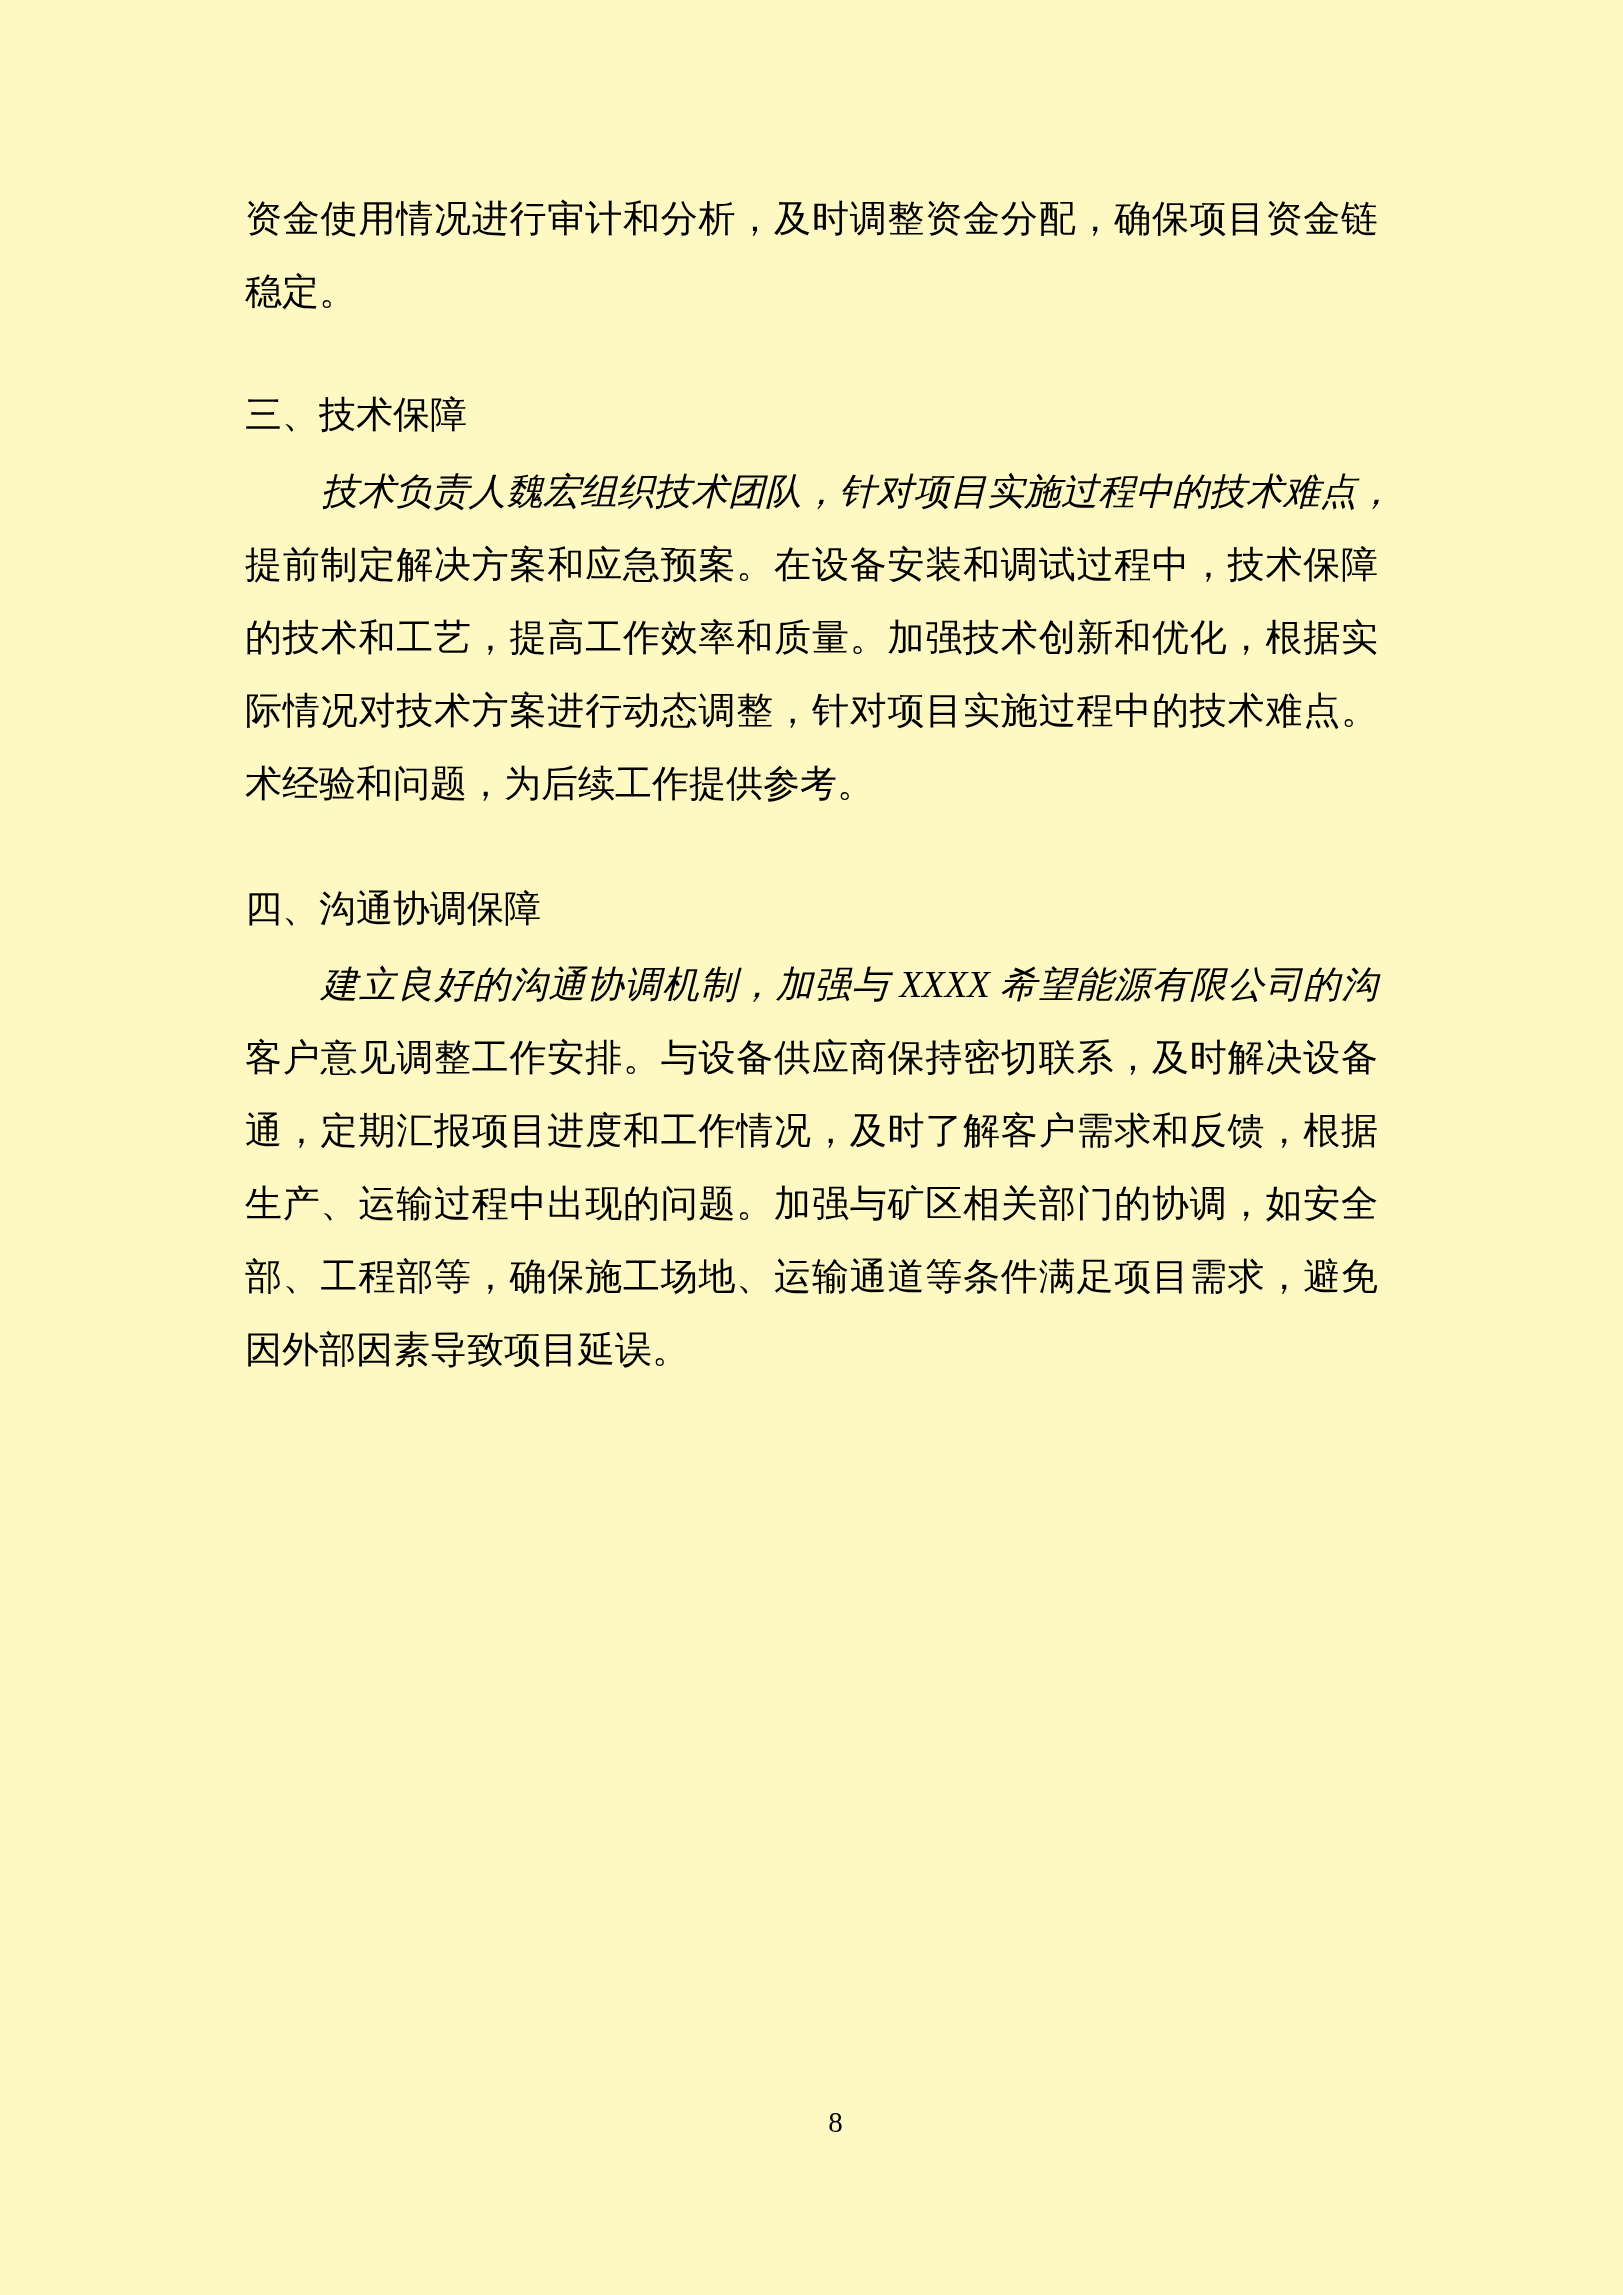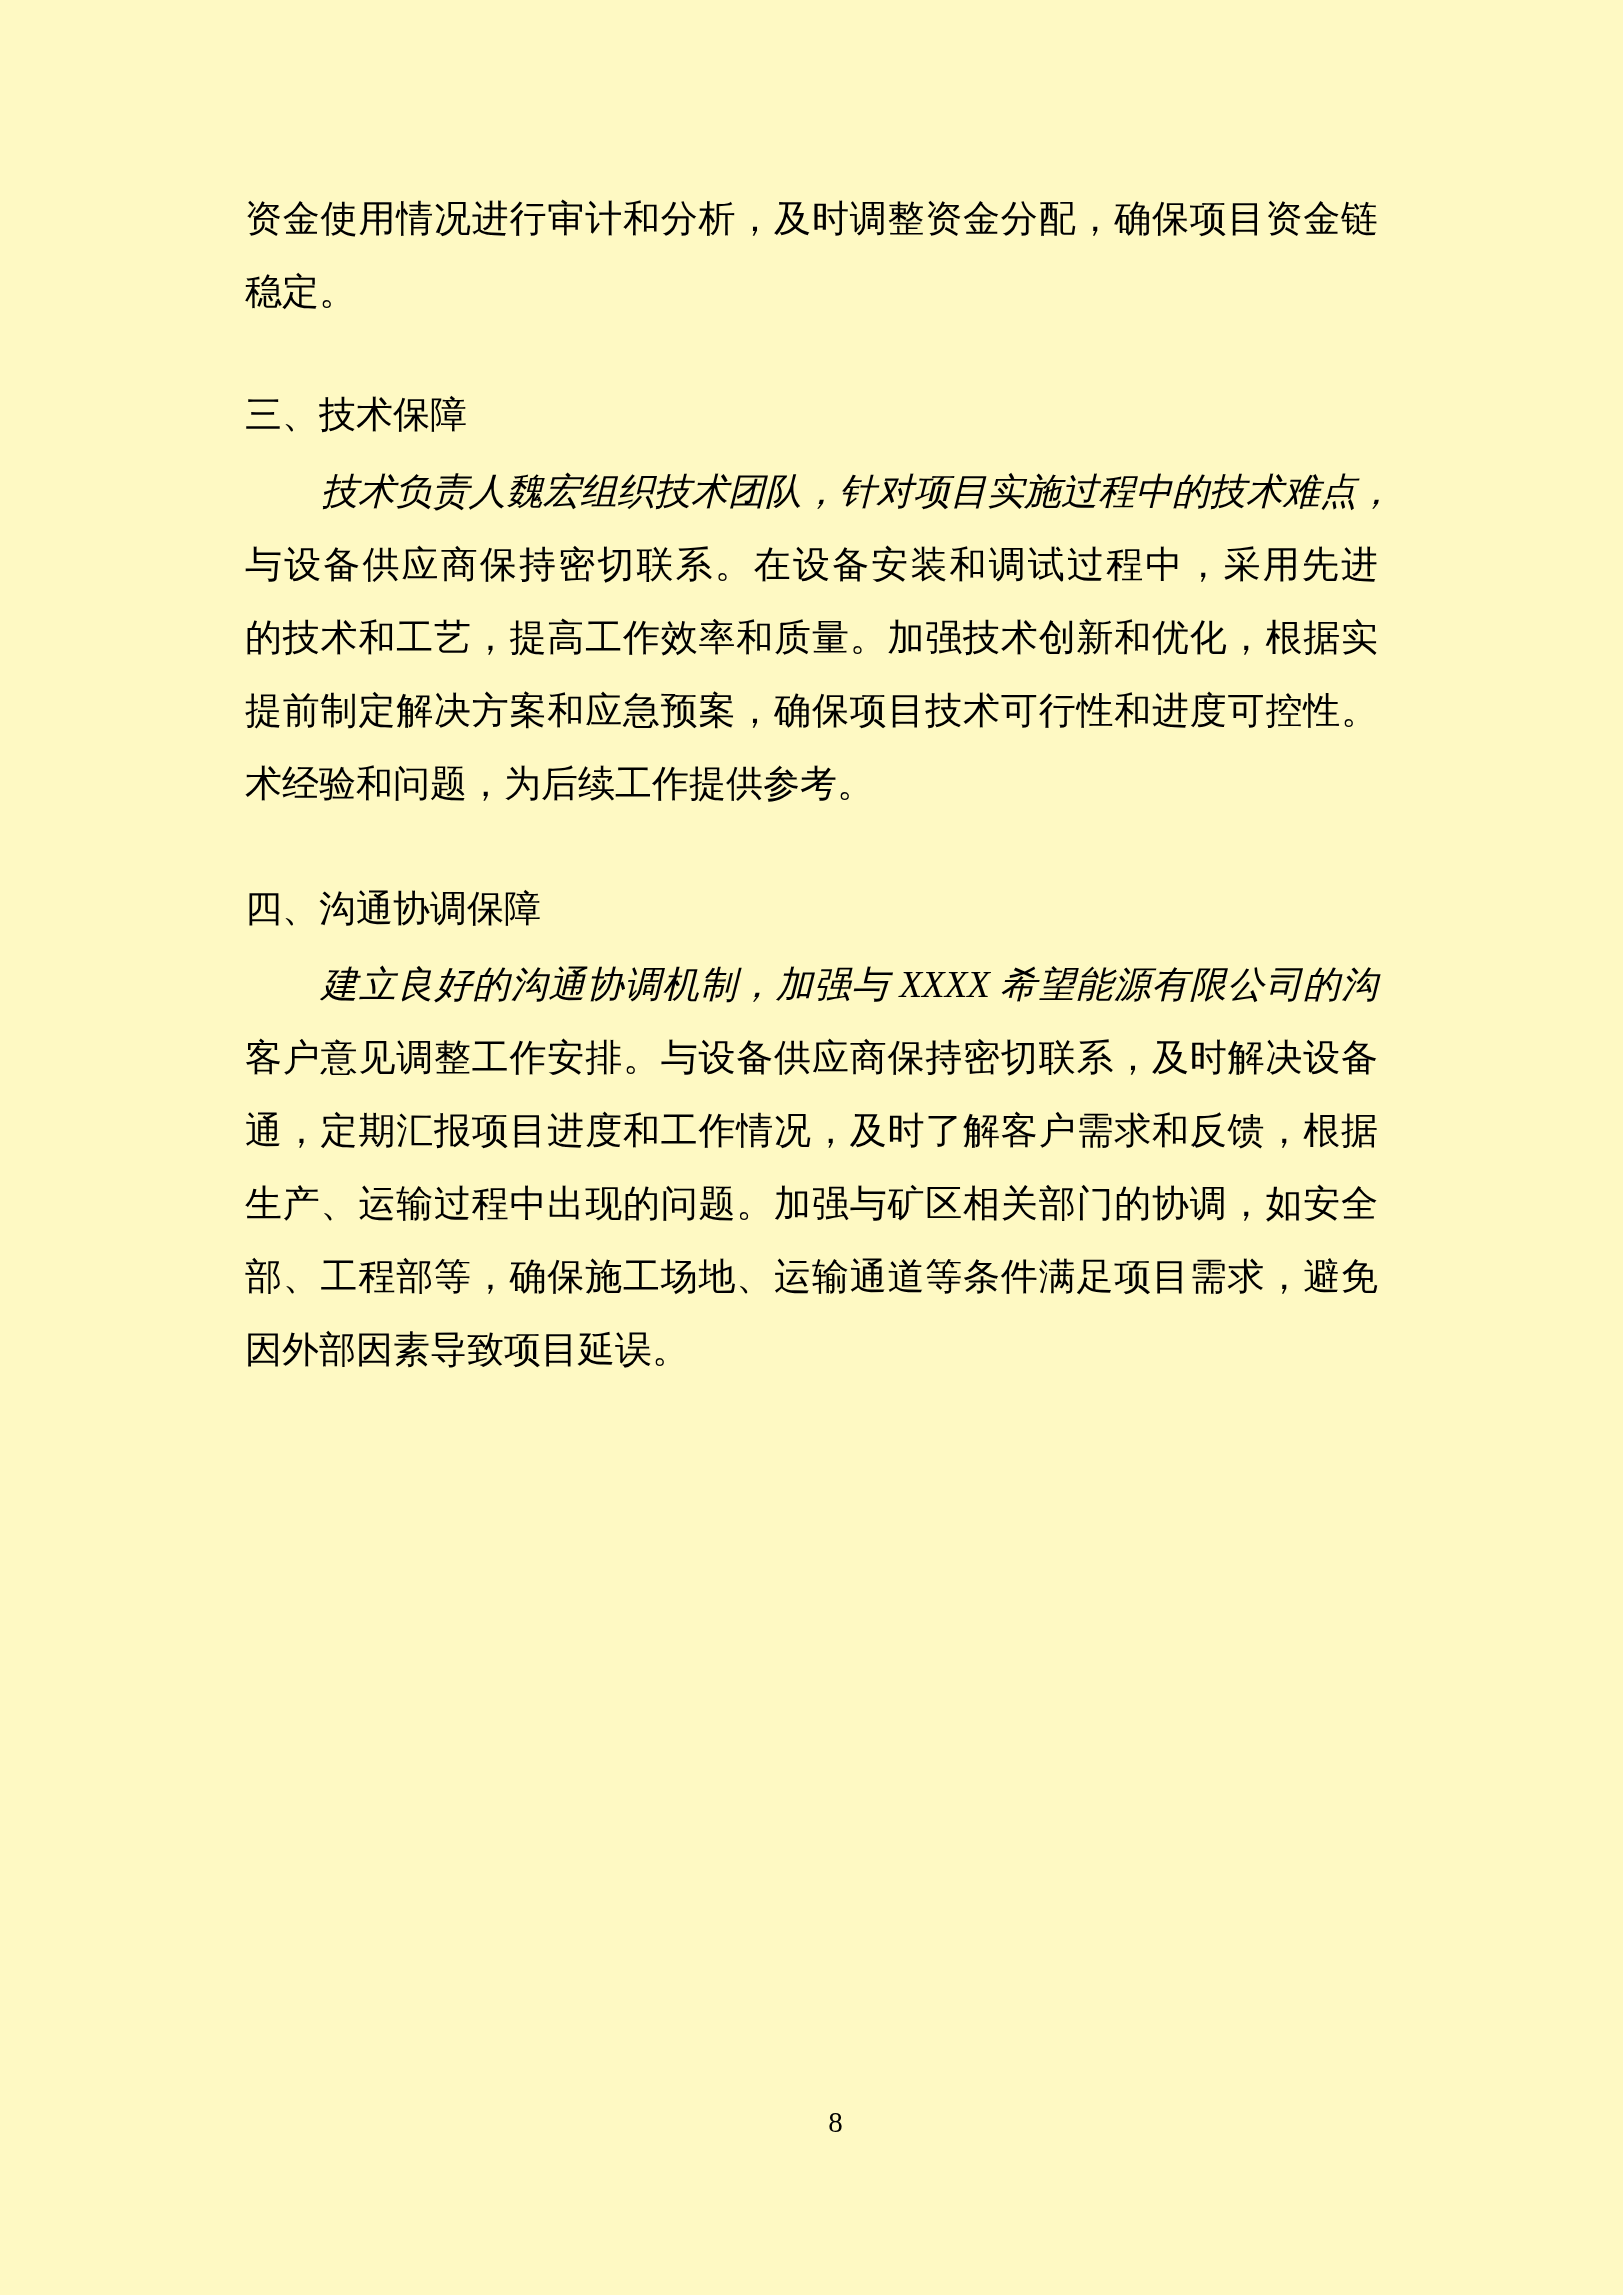--- a/index.html
+++ b/index.html
@@ -71,23 +71,23 @@
 
     <div class="para">
       <div class="line">资金使用情况进行审计和分析，及时调整资金分配，确保项目资金链</div>
       <div class="line last">稳定。</div>
     </div>
 
     <div class="heading h-tech">三、技术保障</div>
 
     <div class="para">
       <div class="line indent">技术负责人魏宏组织技术团队，针对项目实施过程中的技术难点，</div>
-      <div class="line">与设备供应商保持密切联系。在设备安装和调试过程中，采用先进</div>
+      <div class="line">提前制定解决方案和应急预案。在设备安装和调试过程中，技术保障</div>
       <div class="line">的技术和工艺，提高工作效率和质量。加强技术创新和优化，根据实</div>
-      <div class="line">提前制定解决方案和应急预案，确保项目技术可行性和进度可控性。</div>
+      <div class="line">际情况对技术方案进行动态调整，针对项目实施过程中的技术难点。</div>
       <div class="line last">术经验和问题，为后续工作提供参考。</div>
     </div>
 
     <div class="heading h-comm">四、沟通协调保障</div>
 
     <div class="para">
       <div class="line indent">建立良好的沟通协调机制，加强与 XXXX 希望能源有限公司的沟</div>
       <div class="line">客户意见调整工作安排。与设备供应商保持密切联系，及时解决设备</div>
       <div class="line">通，定期汇报项目进度和工作情况，及时了解客户需求和反馈，根据</div>
       <div class="line">生产、运输过程中出现的问题。加强与矿区相关部门的协调，如安全</div>

